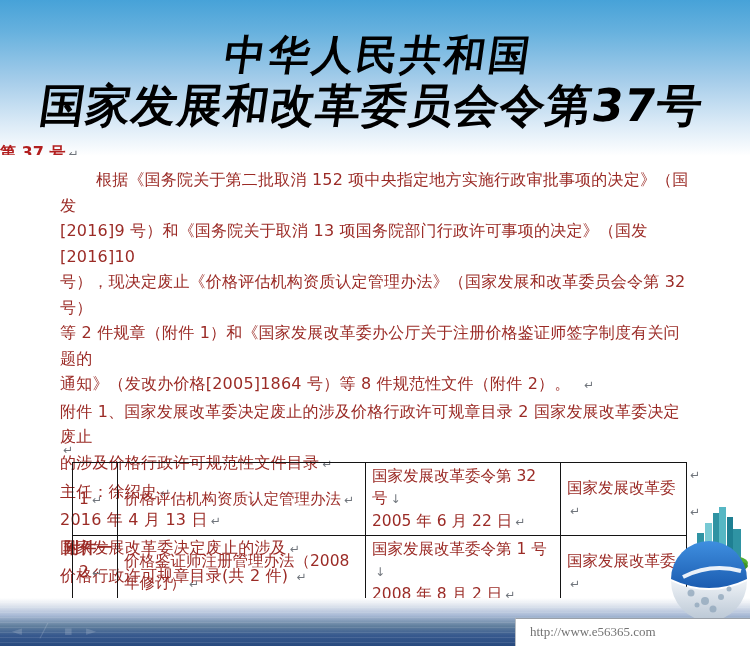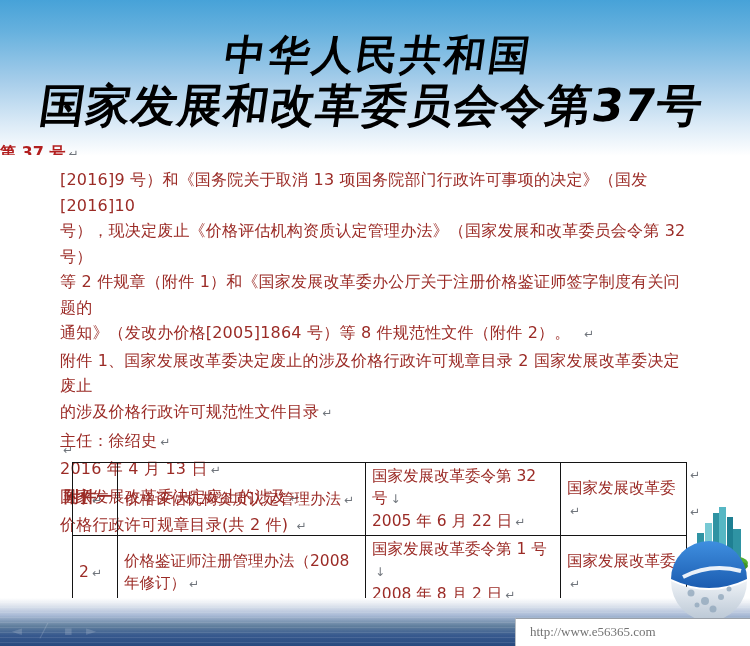--- a/index.html
+++ b/index.html
@@ -68,20 +68,21 @@
   <div class="title-block">
     <div class="title-l1">中华人民共和国</div>
     <div class="title-l2">国家发展和改革委员会令第37号</div>
   </div>
 
   <div class="clipped-heading">
     <span>第 37 号</span><span class="mark">↵</span>
   </div>
 
   <div class="doc">
+    <div class="indent">根据《国务院关于第二批取消 152 项中央指定地方实施行政审批事项的决定》（国发</div>
     <div>[2016]9 号）和《国务院关于取消 13 项国务院部门行政许可事项的决定》（国发[2016]10</div>
     <div>号），现决定废止《价格评估机构资质认定管理办法》（国家发展和改革委员会令第 32 号）</div>
     <div>等 2 件规章（附件 1）和《国家发展改革委办公厅关于注册价格鉴证师签字制度有关问题的</div>
     <div><span>通知》（发改办价格[2005]1864 号）等 8 件规范性文件（附件 2）。</span>&nbsp;&nbsp;<span class="mark">↵</span></div>
     <div style="">附件 1、国家发展改革委决定废止的涉及价格行政许可规章目录 2 国家发展改革委决定废止</div>
     <div><span>的涉及价格行政许可规范性文件目录</span><span class="mark">↵</span></div>
 
     <div class="center" style="margin-top:2px;">
       <span>主任：徐绍史</span><span class="mark">↵</span>
     </div>

